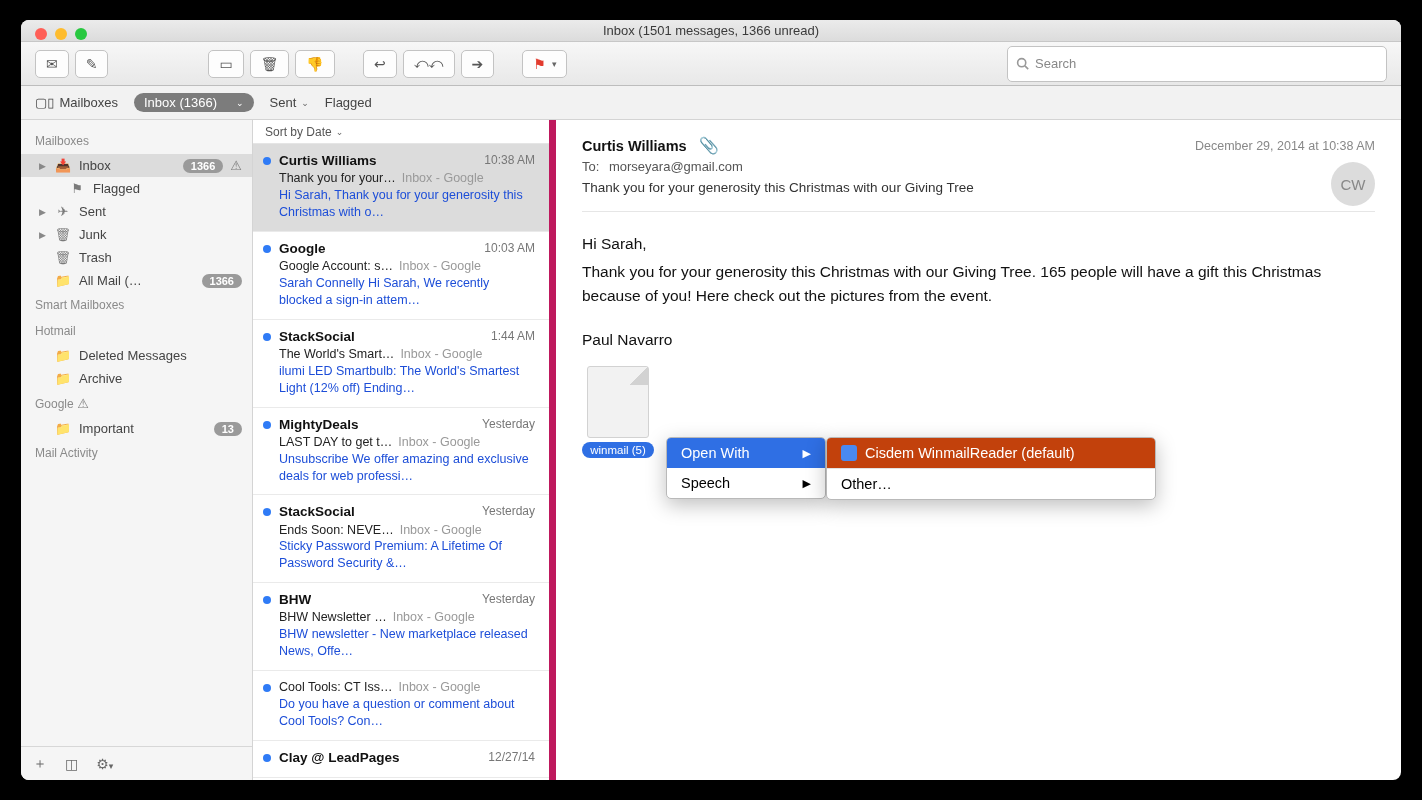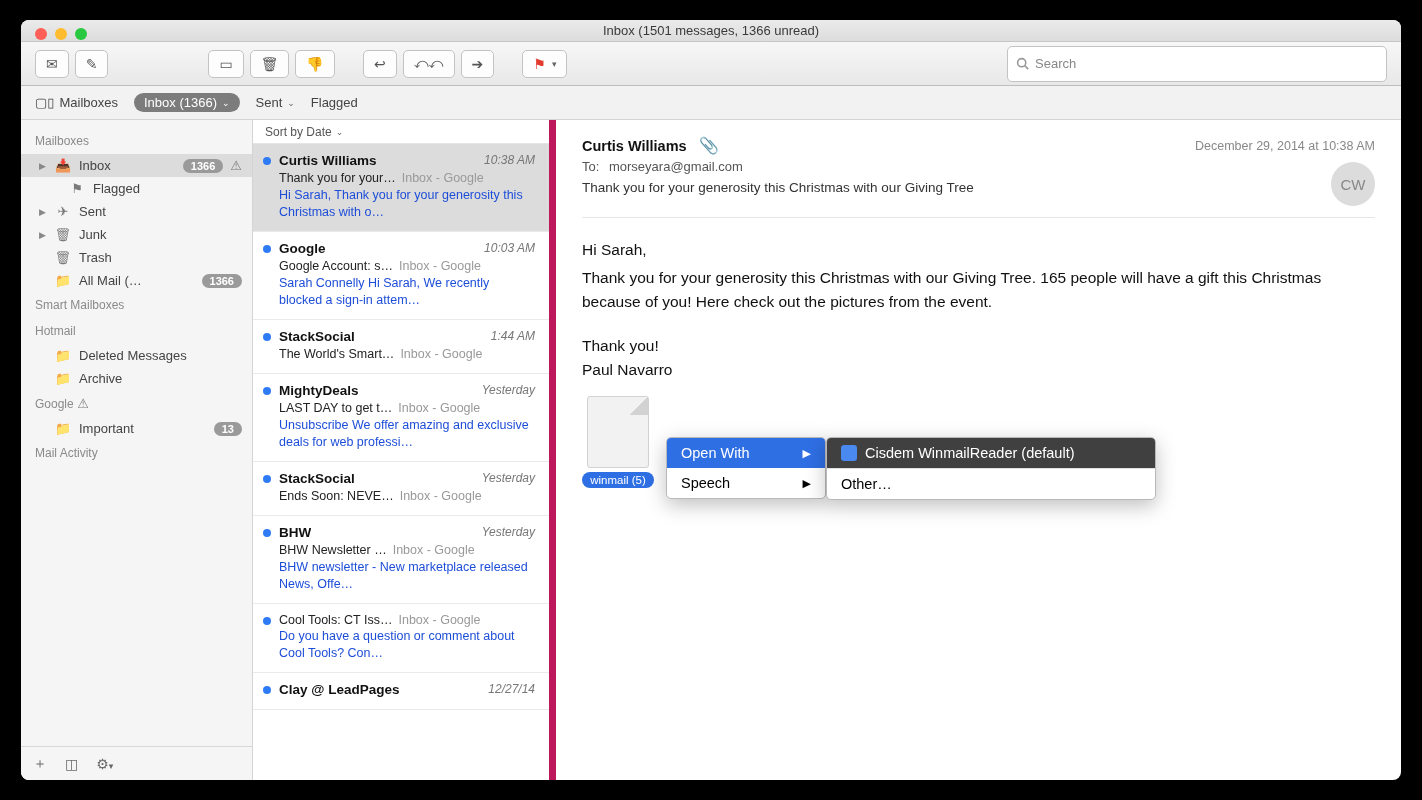--- a/index.html
+++ b/index.html
@@ -38,21 +38,21 @@
     font-size:13px;
   }
   .search svg{margin-right:6px;}
   .favbar{
     height:34px; background:#f2f2f2; border-bottom:1px solid #d4d4d4;
     display:flex; align-items:center; gap:16px; padding:0 14px; font-size:13px; color:#444;
   }
   .fav-btn{display:flex; align-items:center; gap:5px; cursor:pointer;}
   .fav-pill{
     background:#7c7c7c; color:#fff; border-radius:11px; padding:2px 10px;
-    display:flex; align-items:center; gap:5px;
+    display:flex; align-items:center; gap:19px;
   }
   .caret{font-size:9px; color:#666;}
   .body{flex:1; display:flex; min-height:0;}
   .sidebar{
     width:232px; background:#f5f5f5; border-right:1px solid #d4d4d4;
     display:flex; flex-direction:column; font-size:13px; color:#444;
     position:relative;
   }
   .sb-scroll{flex:1; overflow-y:auto; padding:8px 0;}
   .sb-head{padding:6px 14px; color:#8a8a8a; font-size:12px;}
@@ -87,27 +87,27 @@
     padding:8px 14px 10px 26px; border-bottom:1px solid #eaeaea; position:relative;
     font-size:12.5px; color:#8a8a8a; line-height:1.35; cursor:pointer;
   }
   .msg .bluedot{
     position:absolute; left:10px; top:13px; width:8px; height:8px;
     background:#2f7bf6; border-radius:50%;
   }
   .msg.selected{background:#dcdcdc;}
   .msg .r1{display:flex; justify-content:space-between; gap:8px;}
   .msg .from{color:#111; font-weight:600; font-size:13.5px; white-space:nowrap; overflow:hidden; text-overflow:ellipsis;}
-  .msg .date{color:#777; font-size:12px; white-space:nowrap;font-style:italic;}
+  .msg .date{color:#777; font-size:12px; white-space:nowrap;}
   .msg .r2{display:flex; gap:6px; white-space:nowrap; overflow:hidden;}
   .msg .subj{color:#222; overflow:hidden; text-overflow:ellipsis;}
   .msg .loc{color:#999;}
   .msg .prev{color:#1d4ed8; display:-webkit-box; -webkit-line-clamp:2; -webkit-box-orient:vertical; overflow:hidden;}
   .reader{flex:1; overflow:auto; padding:16px 26px 20px 26px; position:relative;}
-  .rhead{border-bottom:1px solid #e6e6e6; padding-bottom:22px; margin-bottom:20px;}
+  .rhead{border-bottom:1px solid #e6e6e6; padding-bottom:16px; margin-bottom:20px;}
   .rhead .r1{display:flex; justify-content:space-between; align-items:center;}
   .rfrom{font-weight:700; font-size:14.5px; color:#111;}
   .clip{color:#888; margin-left:8px;}
   .rdate{color:#888; font-size:12.5px;}
   .avatar{position:absolute; right:26px; top:42px; width:44px; height:44px;
     border-radius:50%; background:#dcdcdc; color:#888; display:flex;
     align-items:center; justify-content:center; font-size:15px;}
   .rto{font-size:13px; color:#555; margin-top:4px;}
   .rsub{font-size:13.5px; color:#333; margin-top:6px;}
   .rbody{font-size:15.5px; color:#111; line-height:1.55;}
@@ -133,21 +133,21 @@
   .ctx-item{padding:7px 14px; display:flex; justify-content:space-between; align-items:center; cursor:pointer;}
   .ctx-item.hl{background:#2f6fe4; color:#fff;}
   .ctx-arrow{font-size:11px;}
   .ctxmenu2{
     position:absolute; left:805px; top:417px; width:330px;
     background:#fff; border:1px solid #b9b9b9; border-radius:5px;
     box-shadow:0 6px 20px rgba(0,0,0,.25); font-size:14.5px; overflow:hidden;
     z-index:10;
   }
   .ctx2-item{padding:7px 14px; display:flex; align-items:center; gap:8px; cursor:pointer;}
-  .ctx2-item.hl{background:#404040; color:#fff;}
+  .ctx2-item.hl{background:#c2410c; color:#fff;}
   .ctx2-ico{width:16px; height:16px; background:#4a89f0; border-radius:3px;
     display:inline-flex; align-items:center; justify-content:center;}
   .ctx2-sep{height:1px; background:#e2e2e2;}
 </style>
 </head>
 <body>
 
 <div class="window">
 
   <div class="titlebar">
@@ -303,20 +303,21 @@
           <div class="msg">
             <span class="bluedot"></span>
             <div class="r1">
               <span class="from">StackSocial</span>
               <span class="date">1:44 AM</span>
             </div>
             <div class="r2">
               <span class="subj">The World's Smart…</span>
               <span class="loc">Inbox - Google</span>
             </div>
+            <div class="prev">ilumi LED Smartbulb: The World's Smartest Light (12% off) Ending…</div>
           </div>
           <div class="msg">
             <span class="bluedot"></span>
             <div class="r1">
               <span class="from">MightyDeals</span>
               <span class="date">Yesterday</span>
             </div>
             <div class="r2">
               <span class="subj">LAST DAY to get t…</span>
               <span class="loc">Inbox - Google</span>
@@ -326,20 +327,21 @@
           <div class="msg">
             <span class="bluedot"></span>
             <div class="r1">
               <span class="from">StackSocial</span>
               <span class="date">Yesterday</span>
             </div>
             <div class="r2">
               <span class="subj">Ends Soon: NEVE…</span>
               <span class="loc">Inbox - Google</span>
             </div>
+            <div class="prev">Sticky Password Premium: A Lifetime Of Password Security &amp;…</div>
           </div>
           <div class="msg">
             <span class="bluedot"></span>
             <div class="r1">
               <span class="from">BHW</span>
               <span class="date">Yesterday</span>
             </div>
             <div class="r2">
               <span class="subj">BHW Newsletter …</span>
               <span class="loc">Inbox - Google</span>
@@ -382,21 +384,20 @@
           <span>To:</span>
           <span style="margin-left:6px;">morseyara@gmail.com</span>
         </div>
         <div class="rsub">Thank you for your generosity this Christmas with our Giving Tree</div>
       </div>
       <div class="avatar">CW</div>
 
       <div class="rbody">
         <p style="margin-bottom:4px;">Hi Sarah,</p>
         <p style="margin-bottom:20px;">Thank you for your generosity this Christmas with our Giving Tree. 165 people will have a gift this Christmas because of you! Here check out the pictures from the event.</p>
-        <p>Thank you!</p>
         <p>Paul Navarro</p>
       </div>
 
       <div class="attach">
         <div class="file-ico"></div>
         <div class="file-label">winmail (5)</div>
       </div>
     </div>
   </div>
 

